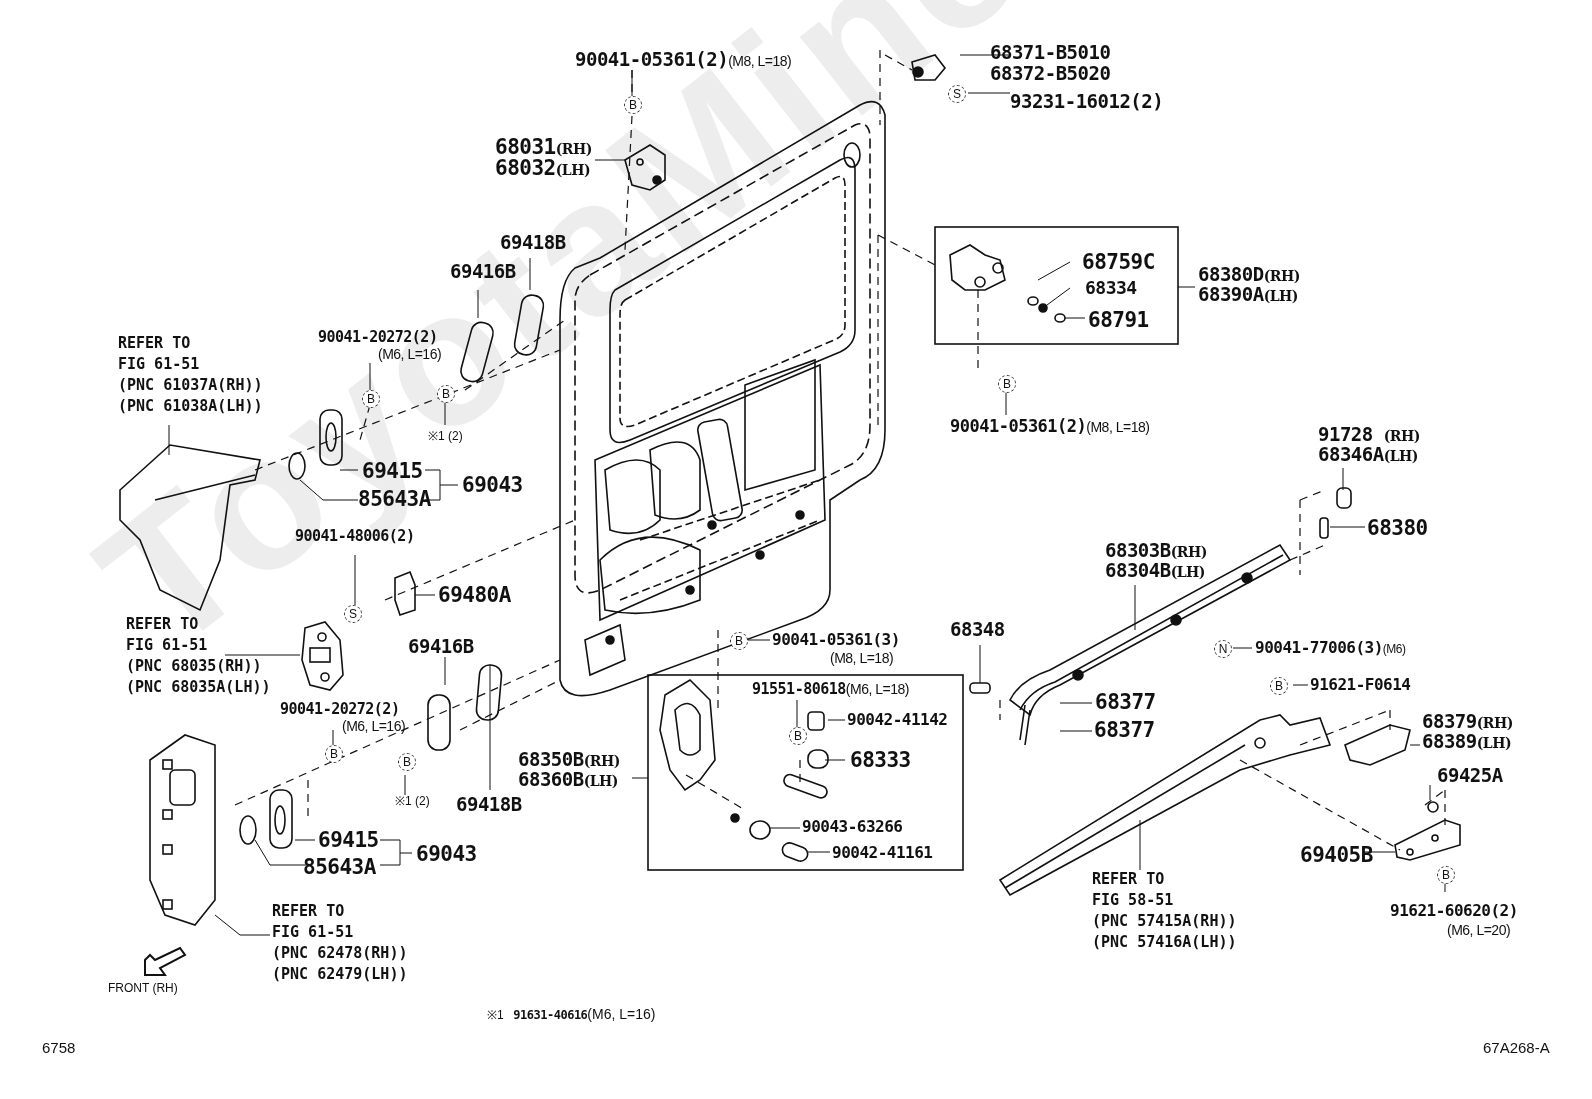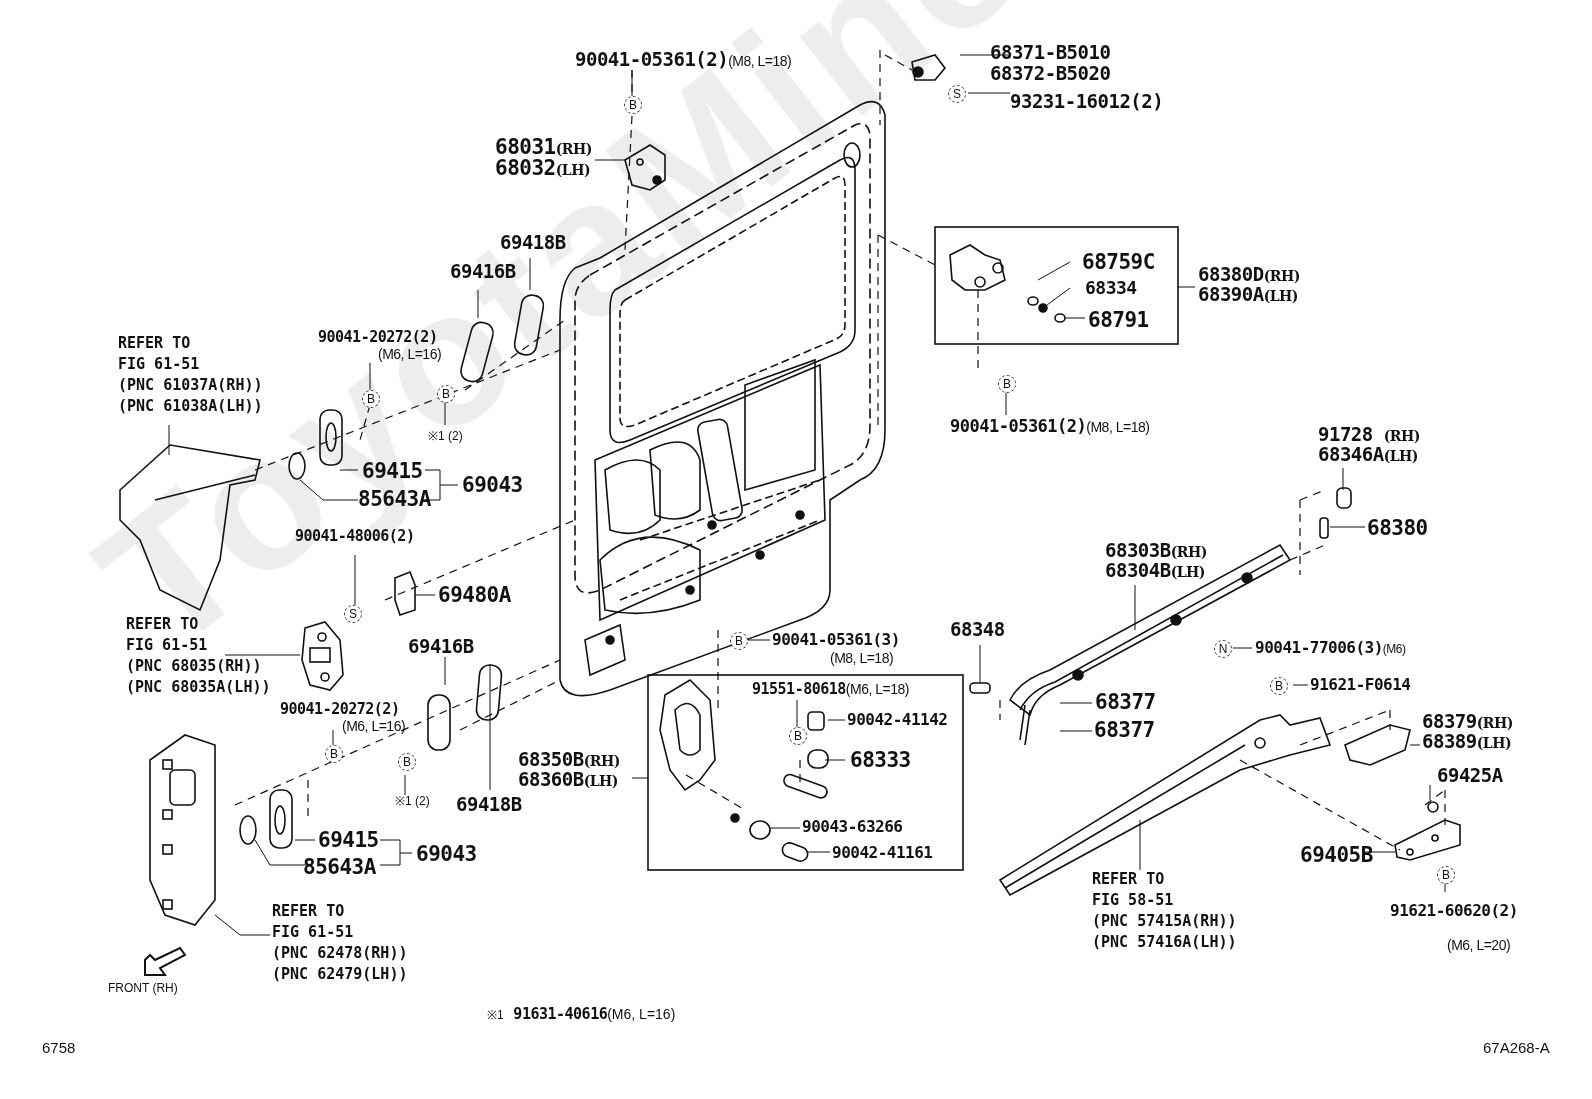--- a/index.html
+++ b/index.html
@@ -361,21 +361,21 @@
 <div class="lbl pn" style="left:1300px;top:845px;font-size:21px;">69405B</div>
 <div class="lbl ref" style="left:1092px;top:869px;">
   <div>REFER TO</div>
     <div>FIG 58-51</div>
     <div>(PNC 57415A(RH))</div>
     <div>(PNC 57416A(LH))</div>
 </div>
 <div class="circ" style="left:1437px;top:866px;">B</div>
 <div class="lbl pn sm" style="left:1390px;top:903px;font-size:16px;">
     <div>91621-60620(2)</div>
-    <div class="spec" style="margin-left:57px;margin-top:19px">(M6, L=20)</div>
+    <div class="spec" style="margin-left:57px;margin-top:4px">(M6, L=20)</div>
   </div>
 
 <div class="lbl" style="left:487px;top:1006px;">
   <span class="small">※1</span>
-  <span class="pn" style="font-size:15px">91631-40616</span><span class="spec">(M6, L=16)</span>
+  <span class="pn" style="font-size:12px">91631-40616</span><span class="spec">(M6, L=16)</span>
 </div>
 <div class="lbl small" style="left:42px;top:1040px;font-size:15px;">6758</div>
 <div class="lbl small" style="left:1483px;top:1040px;font-size:15px;">67A268-A</div>
 
 </body></html>

